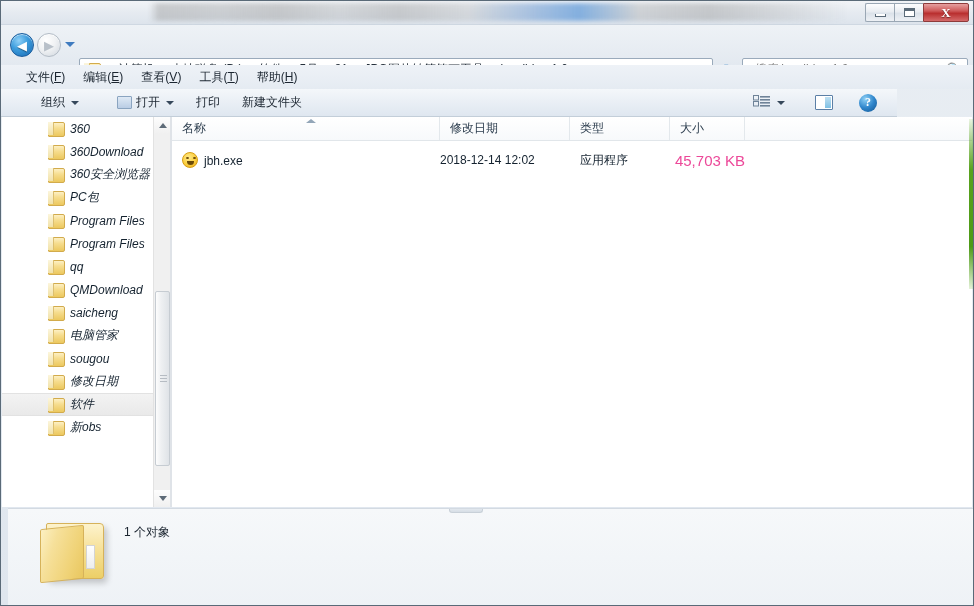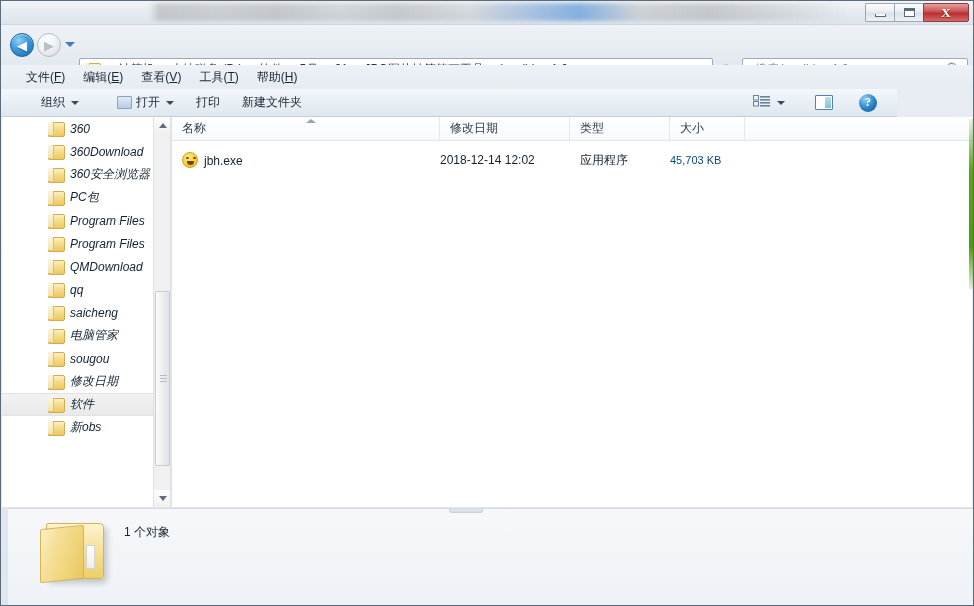--- a/index.html
+++ b/index.html
@@ -370,21 +370,21 @@
     height: 22px;
     cursor: pointer;
   }
   .f-name {
     width: 268px; display: flex; align-items: flex-end;
     padding-left: 10px; font-size: 12px; color: #14222f;
     white-space: nowrap; overflow: hidden;
   }
   .f-date { width: 130px; font-size: 12px; color: #14222f; white-space: nowrap; }
   .f-type { width: 100px; padding-left: 10px; font-size: 12px; color: #14222f; white-space: nowrap; }
-  .f-size { width: 75px; text-align: left; font-size: 11px; color: #0c4a6e; white-space: nowrap; }
+  .f-size { width: 75px; text-align: right; font-size: 15px; color: #ec4899; white-space: nowrap; }
   .exe-ico {
     width: 16px; height: 16px; margin-right: 6px; flex: none;
     border-radius: 50%;
     background: radial-gradient(circle at 40% 32%, #ffe98a 0%, #fbcf3d 55%, #e8a81a 100%);
     border: 1px solid #d79d12;
     position: relative;
   }
   .exe-ico::before {
     content: ""; position: absolute;
     left: 2.5px; top: 4px; width: 3px; height: 2px;
@@ -582,25 +582,25 @@
       <div class="tree-row">
         <span class="folder-ico"></span>
         <span>Program Files</span>
       </div>
       <div class="tree-row">
         <span class="folder-ico"></span>
         <span>Program Files</span>
       </div>
       <div class="tree-row">
         <span class="folder-ico"></span>
+        <span>qq</span>
+      </div>
+      <div class="tree-row">
+        <span class="folder-ico"></span>
         <span>QMDownload</span>
-      </div>
-      <div class="tree-row">
-        <span class="folder-ico"></span>
-        <span>qq</span>
       </div>
       <div class="tree-row">
         <span class="folder-ico"></span>
         <span>saicheng</span>
       </div>
       <div class="tree-row">
         <span class="folder-ico"></span>
         <span>电脑管家</span>
       </div>
       <div class="tree-row">

